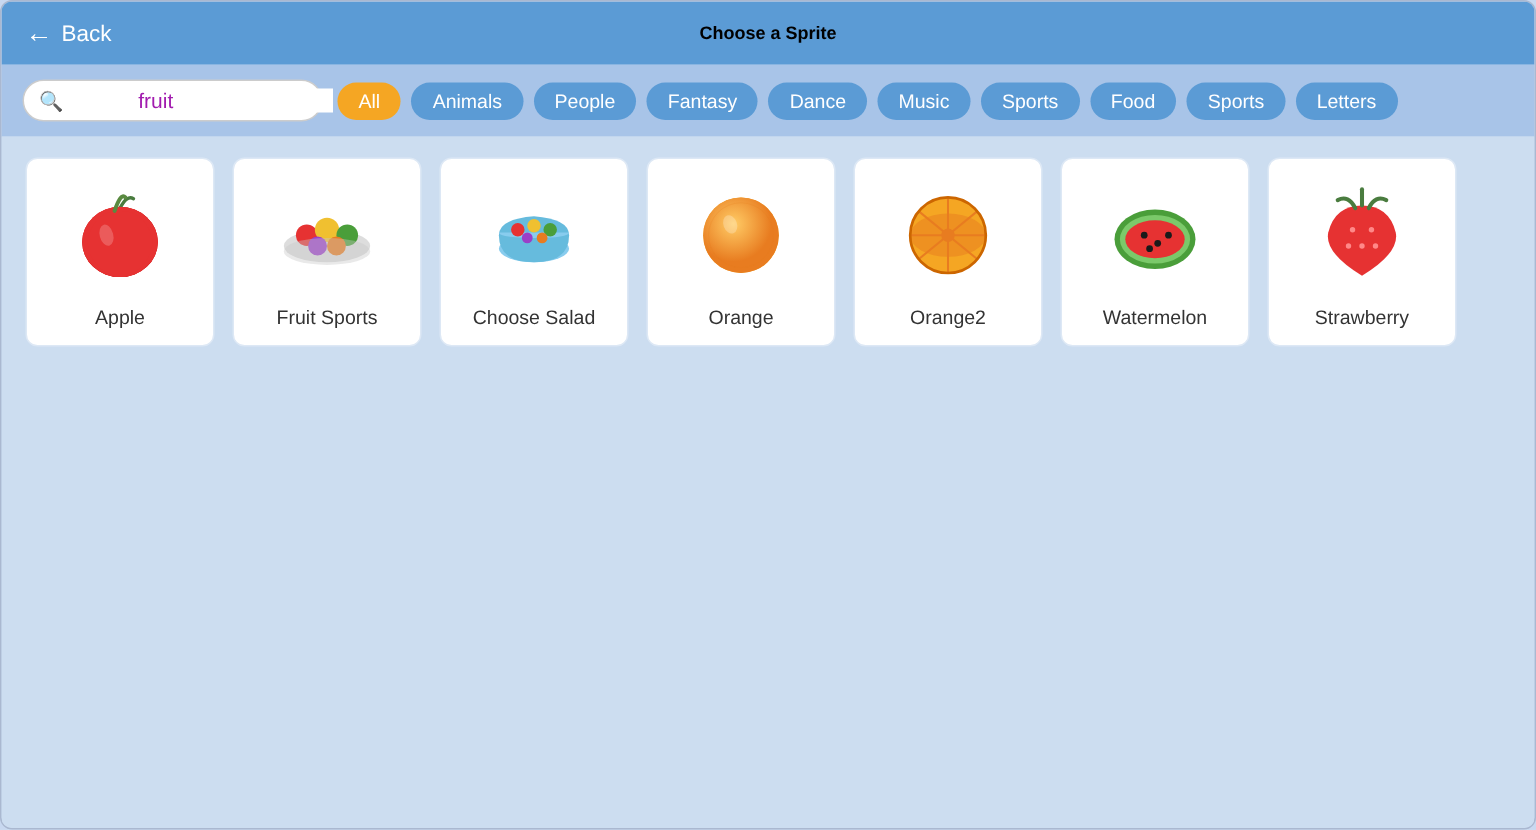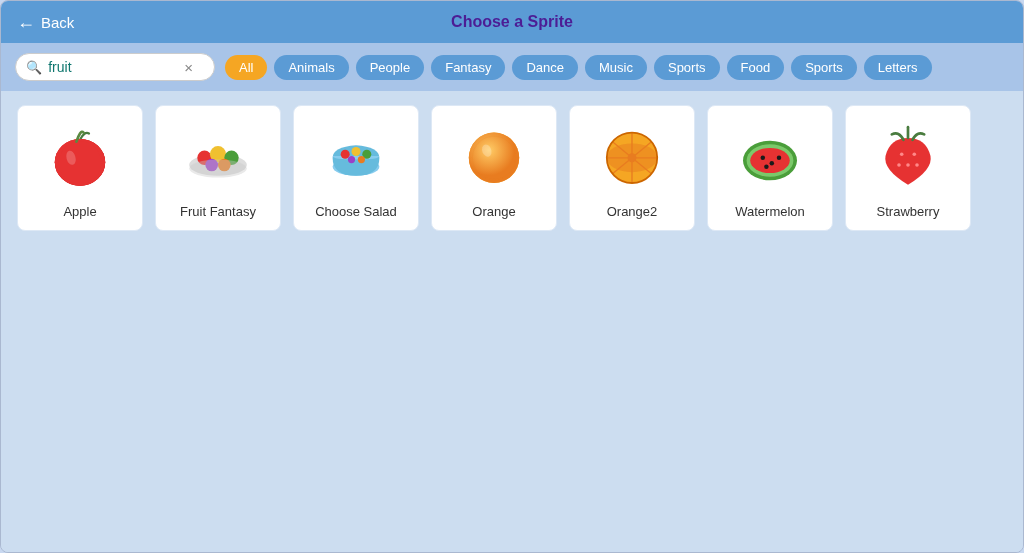--- a/index.html
+++ b/index.html
@@ -34,22 +34,22 @@
       color: white;
       font-size: 15px;
       cursor: pointer;
       font-weight: 500;
     }
     .back-arrow {
       font-size: 18px;
       color: white;
     }
     .header-title {
-      color: #4c1d95;
-      font-size: 16px;
+      color: #000000;
+      font-size: 12px;
       font-weight: 600;
     }
 
     
     .toolbar {
       background: #a8c4e8;
       padding: 10px 14px;
       display: flex;
       align-items: center;
       gap: 10px;
@@ -67,21 +67,22 @@
     .search-icon-svg {
       color: #888;
       font-size: 13px;
       flex-shrink: 0;
     }
     .search-input {
       border: none;
       outline: none;
       font-size: 14px;
       width: 130px;
-      color: #0f766e;
+      color: #a21caf;
+      margin-left: 44px;
     }
     .clear-btn {
       background: none;
       border: none;
       cursor: pointer;
       color: #888;
       font-size: 15px;
       line-height: 1;
       padding: 0;
     }
@@ -198,21 +199,21 @@
       <div class="sprite-card">
         <div><svg viewBox="0 0 80 80" class="sprite-svg" xmlns="http://www.w3.org/2000/svg">
       <ellipse cx="40" cy="50" rx="32" ry="12" fill="#ddd"></ellipse>
       <circle cx="25" cy="42" r="8" fill="#e63232"></circle>
       <circle cx="40" cy="38" r="9" fill="#f0c030"></circle>
       <circle cx="55" cy="42" r="8" fill="#4a9e3a"></circle>
       <circle cx="33" cy="50" r="7" fill="#9b3fc8"></circle>
       <circle cx="47" cy="50" r="7" fill="#e87c20"></circle>
       <ellipse cx="40" cy="54" rx="32" ry="10" fill="rgba(200,200,200,0.4)"></ellipse>
     </svg></div>
-        <span class="sprite-label">Fruit Fantasy</span>
+        <span class="sprite-label">Fruit Sports</span>
       </div>
       <div class="sprite-card">
         <div><svg viewBox="0 0 80 80" class="sprite-svg" xmlns="http://www.w3.org/2000/svg">
       <ellipse cx="40" cy="52" rx="26" ry="10" fill="#88ccee"></ellipse>
       <path d="M14 42 Q14 62 40 62 Q66 62 66 42 Q66 30 40 28 Q14 30 14 42Z" fill="#66bbdd"></path>
       <path d="M14 40 Q14 44 40 44 Q66 44 66 40" fill="#88ccee"></path>
       <circle cx="28" cy="38" r="5" fill="#e63232"></circle>
       <circle cx="40" cy="35" r="5" fill="#f0c030"></circle>
       <circle cx="52" cy="38" r="5" fill="#4a9e3a"></circle>
       <circle cx="35" cy="44" r="4" fill="#9b3fc8"></circle>

